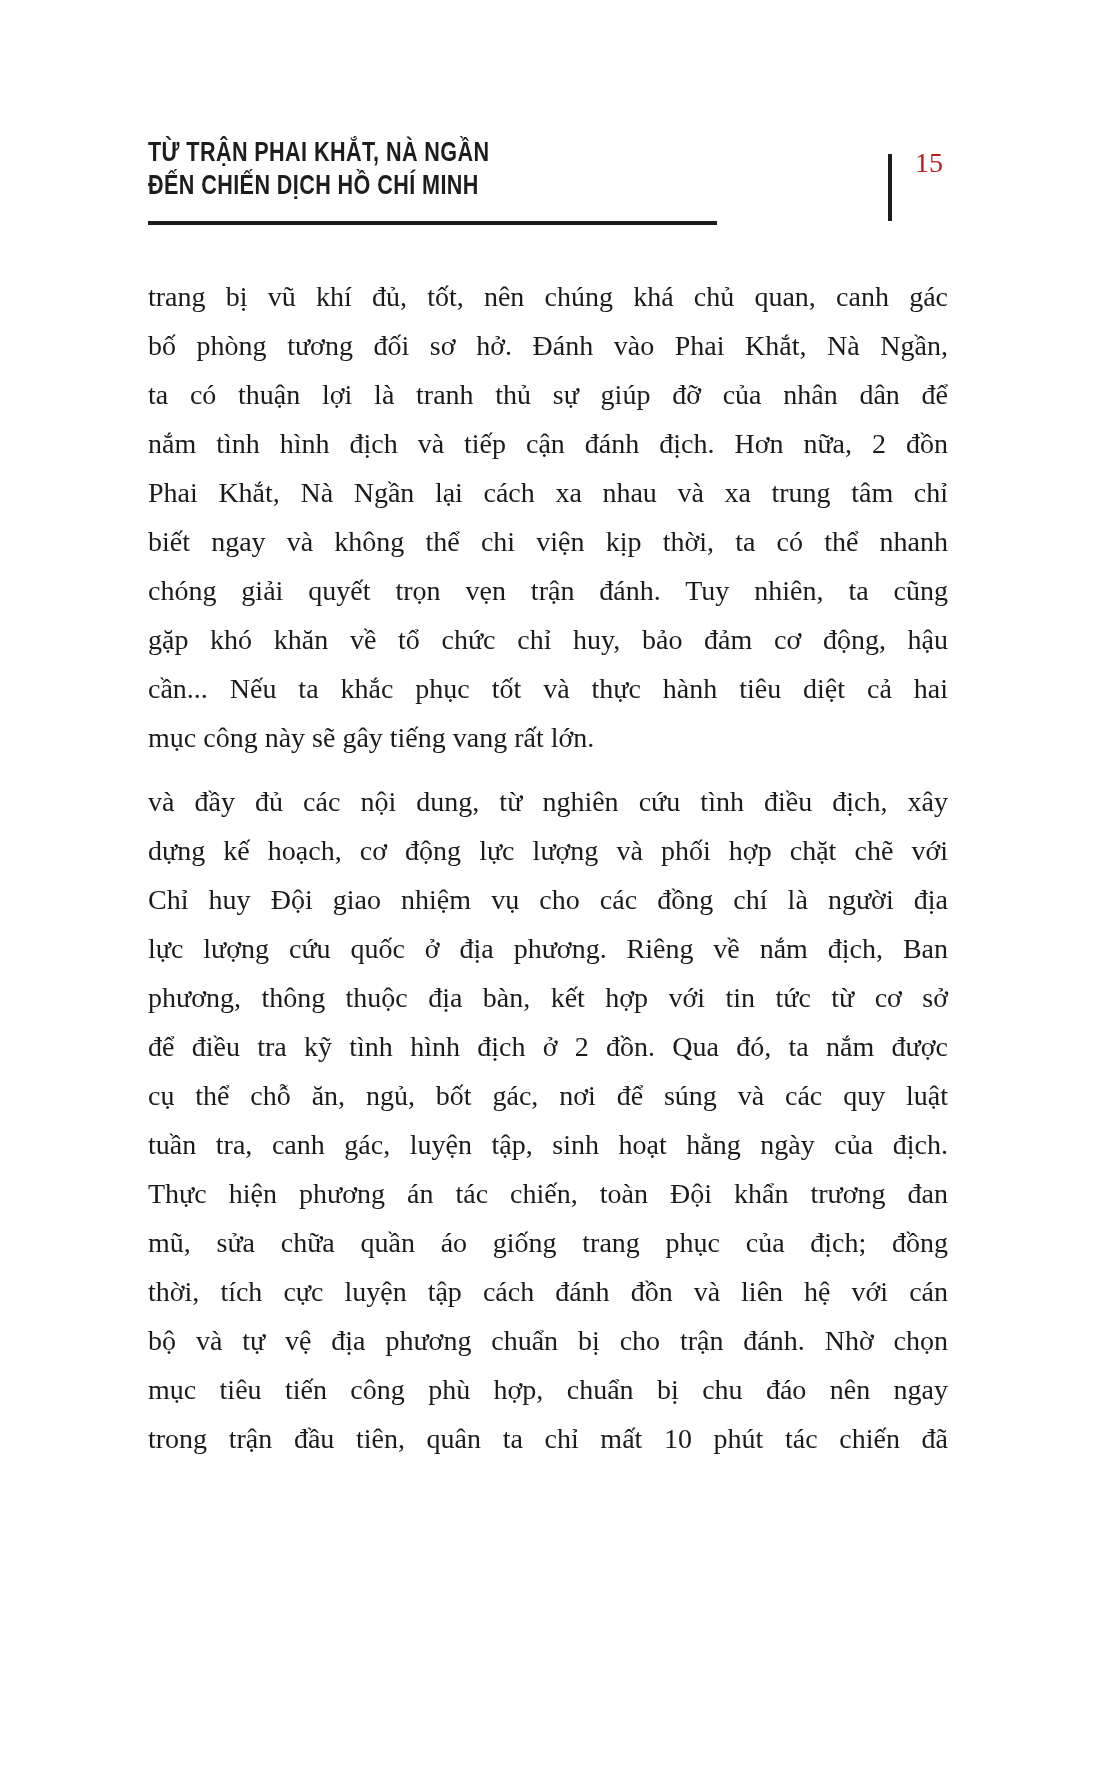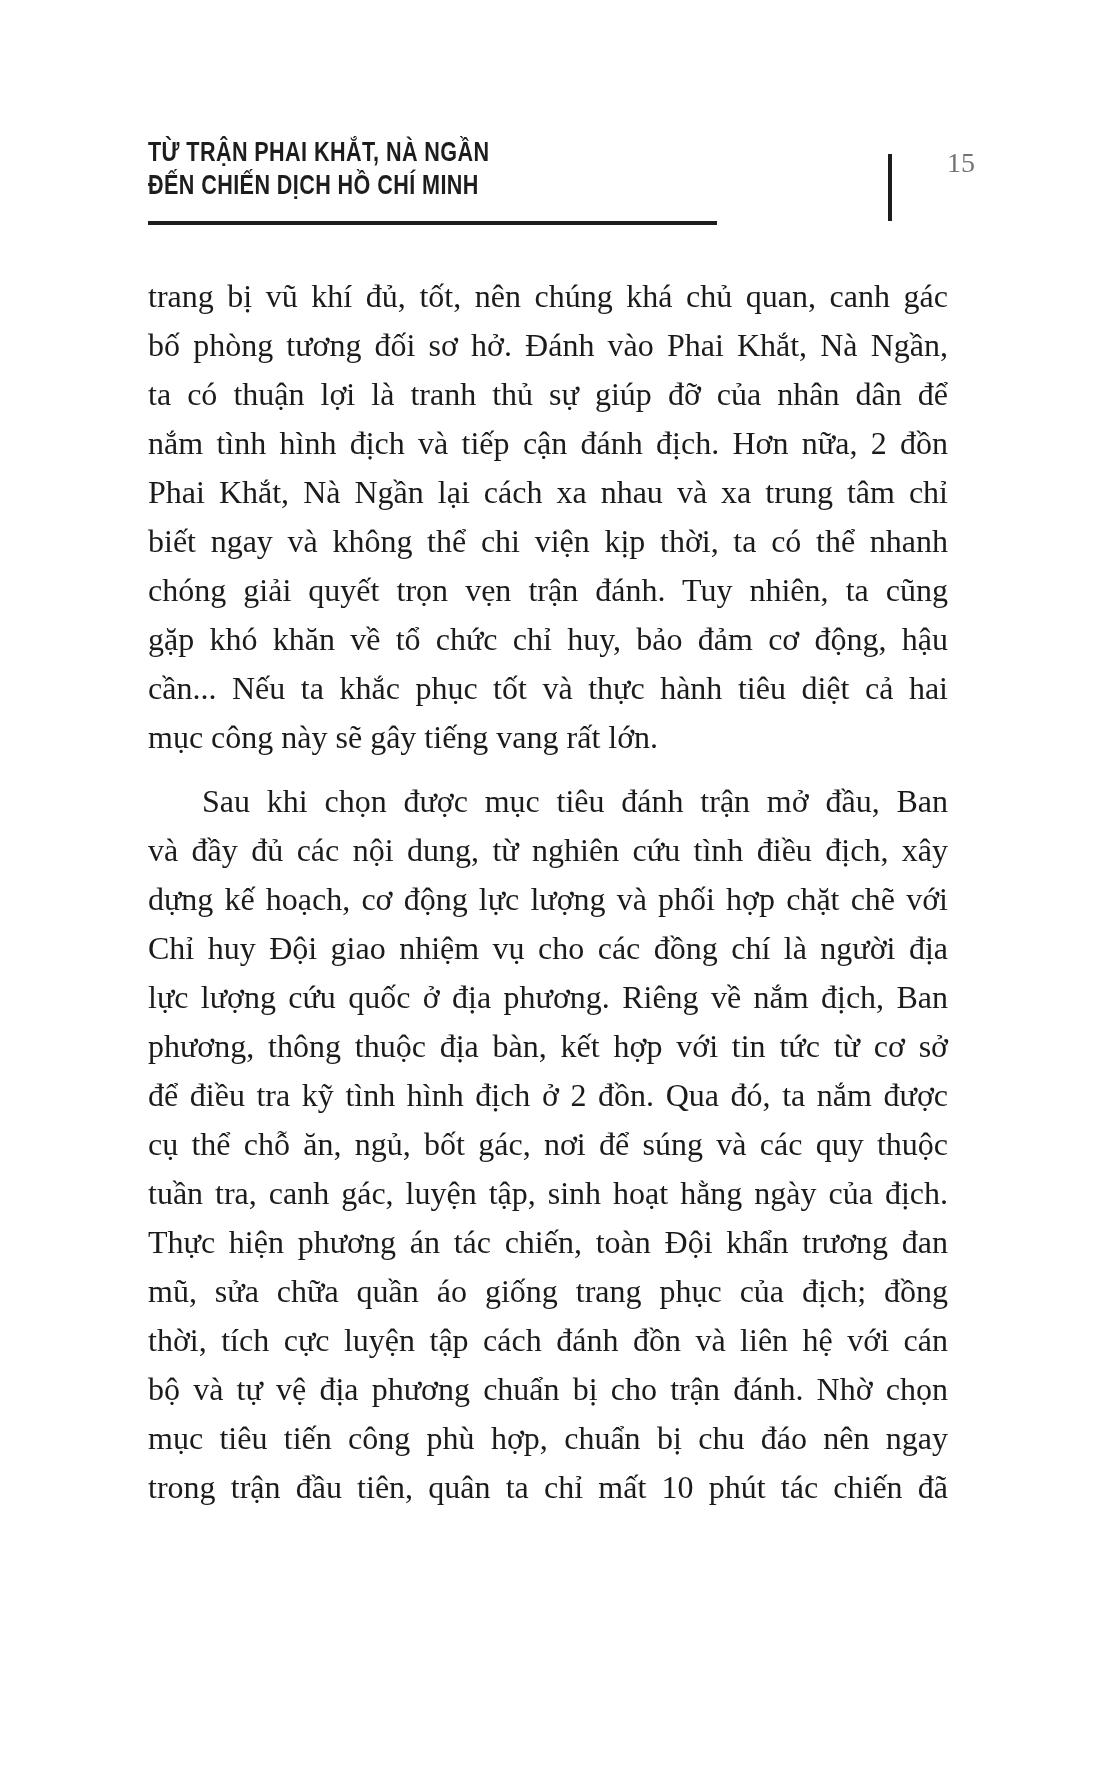--- a/index.html
+++ b/index.html
@@ -50,29 +50,28 @@
     width: 4px;
     height: 67px;
     background: #1d1d1d;
   }
   .page-number {
     position: absolute;
     left: 915px;
     top: 146px;
     font-size: 28px;
     line-height: 34px;
-    color: #737373;
-    margin-left: 32px;
+    color: #b91c1c;
   }
   .body-text {
     position: absolute;
     left: 148px;
     top: 272px;
     width: 800px;
-    font-size: 32px;
+    font-size: 28px;
     line-height: 49px;
   }
   .body-text p {
     margin: 0;
     padding: 0;
   }
   .body-text p.spaced {
     margin-top: 15px;
   }
   .tline {
@@ -109,28 +108,27 @@
       <span class="tline" style="display:block">ta có thuận lợi là tranh thủ sự giúp đỡ của nhân dân để</span>
       <span class="tline" style="display:block">nắm tình hình địch và tiếp cận đánh địch. Hơn nữa, 2 đồn</span>
       <span class="tline" style="display:block">Phai Khắt, Nà Ngần lại cách xa nhau và xa trung tâm chỉ</span>
       <span class="tline" style="display:block">biết ngay và không thể chi viện kịp thời, ta có thể nhanh</span>
       <span class="tline" style="display:block">chóng giải quyết trọn vẹn trận đánh. Tuy nhiên, ta cũng</span>
       <span class="tline" style="display:block">gặp khó khăn về tổ chức chỉ huy, bảo đảm cơ động, hậu</span>
       <span class="tline" style="display:block">cần... Nếu ta khắc phục tốt và thực hành tiêu diệt cả hai</span>
       <span class="tline short-last" style="display:block">mục công này sẽ gây tiếng vang rất lớn.</span>
     </p>
     <p class="spaced">
-      <span class="tline indent" style="display:block">Sau khi chọn được mục tiêu đánh trận mở đầu, Ban</span>
       <span class="tline" style="display:block">và đầy đủ các nội dung, từ nghiên cứu tình điều địch, xây</span>
       <span class="tline" style="display:block">dựng kế hoạch, cơ động lực lượng và phối hợp chặt chẽ với</span>
       <span class="tline" style="display:block">Chỉ huy Đội giao nhiệm vụ cho các đồng chí là người địa</span>
       <span class="tline" style="display:block">lực lượng cứu quốc ở địa phương. Riêng về nắm địch, Ban</span>
       <span class="tline" style="display:block">phương, thông thuộc địa bàn, kết hợp với tin tức từ cơ sở</span>
       <span class="tline" style="display:block">để điều tra kỹ tình hình địch ở 2 đồn. Qua đó, ta nắm được</span>
-      <span class="tline" style="display:block">cụ thể chỗ ăn, ngủ, bốt gác, nơi để súng và các quy thuộc</span>
+      <span class="tline" style="display:block">cụ thể chỗ ăn, ngủ, bốt gác, nơi để súng và các quy luật</span>
       <span class="tline" style="display:block">tuần tra, canh gác, luyện tập, sinh hoạt hằng ngày của địch.</span>
       <span class="tline" style="display:block">Thực hiện phương án tác chiến, toàn Đội khẩn trương đan</span>
       <span class="tline" style="display:block">mũ, sửa chữa quần áo giống trang phục của địch; đồng</span>
       <span class="tline" style="display:block">thời, tích cực luyện tập cách đánh đồn và liên hệ với cán</span>
       <span class="tline" style="display:block">bộ và tự vệ địa phương chuẩn bị cho trận đánh. Nhờ chọn</span>
       <span class="tline" style="display:block">mục tiêu tiến công phù hợp, chuẩn bị chu đáo nên ngay</span>
       <span class="tline" style="display:block">trong trận đầu tiên, quân ta chỉ mất 10 phút tác chiến đã</span>
     </p>
   </div>
 

